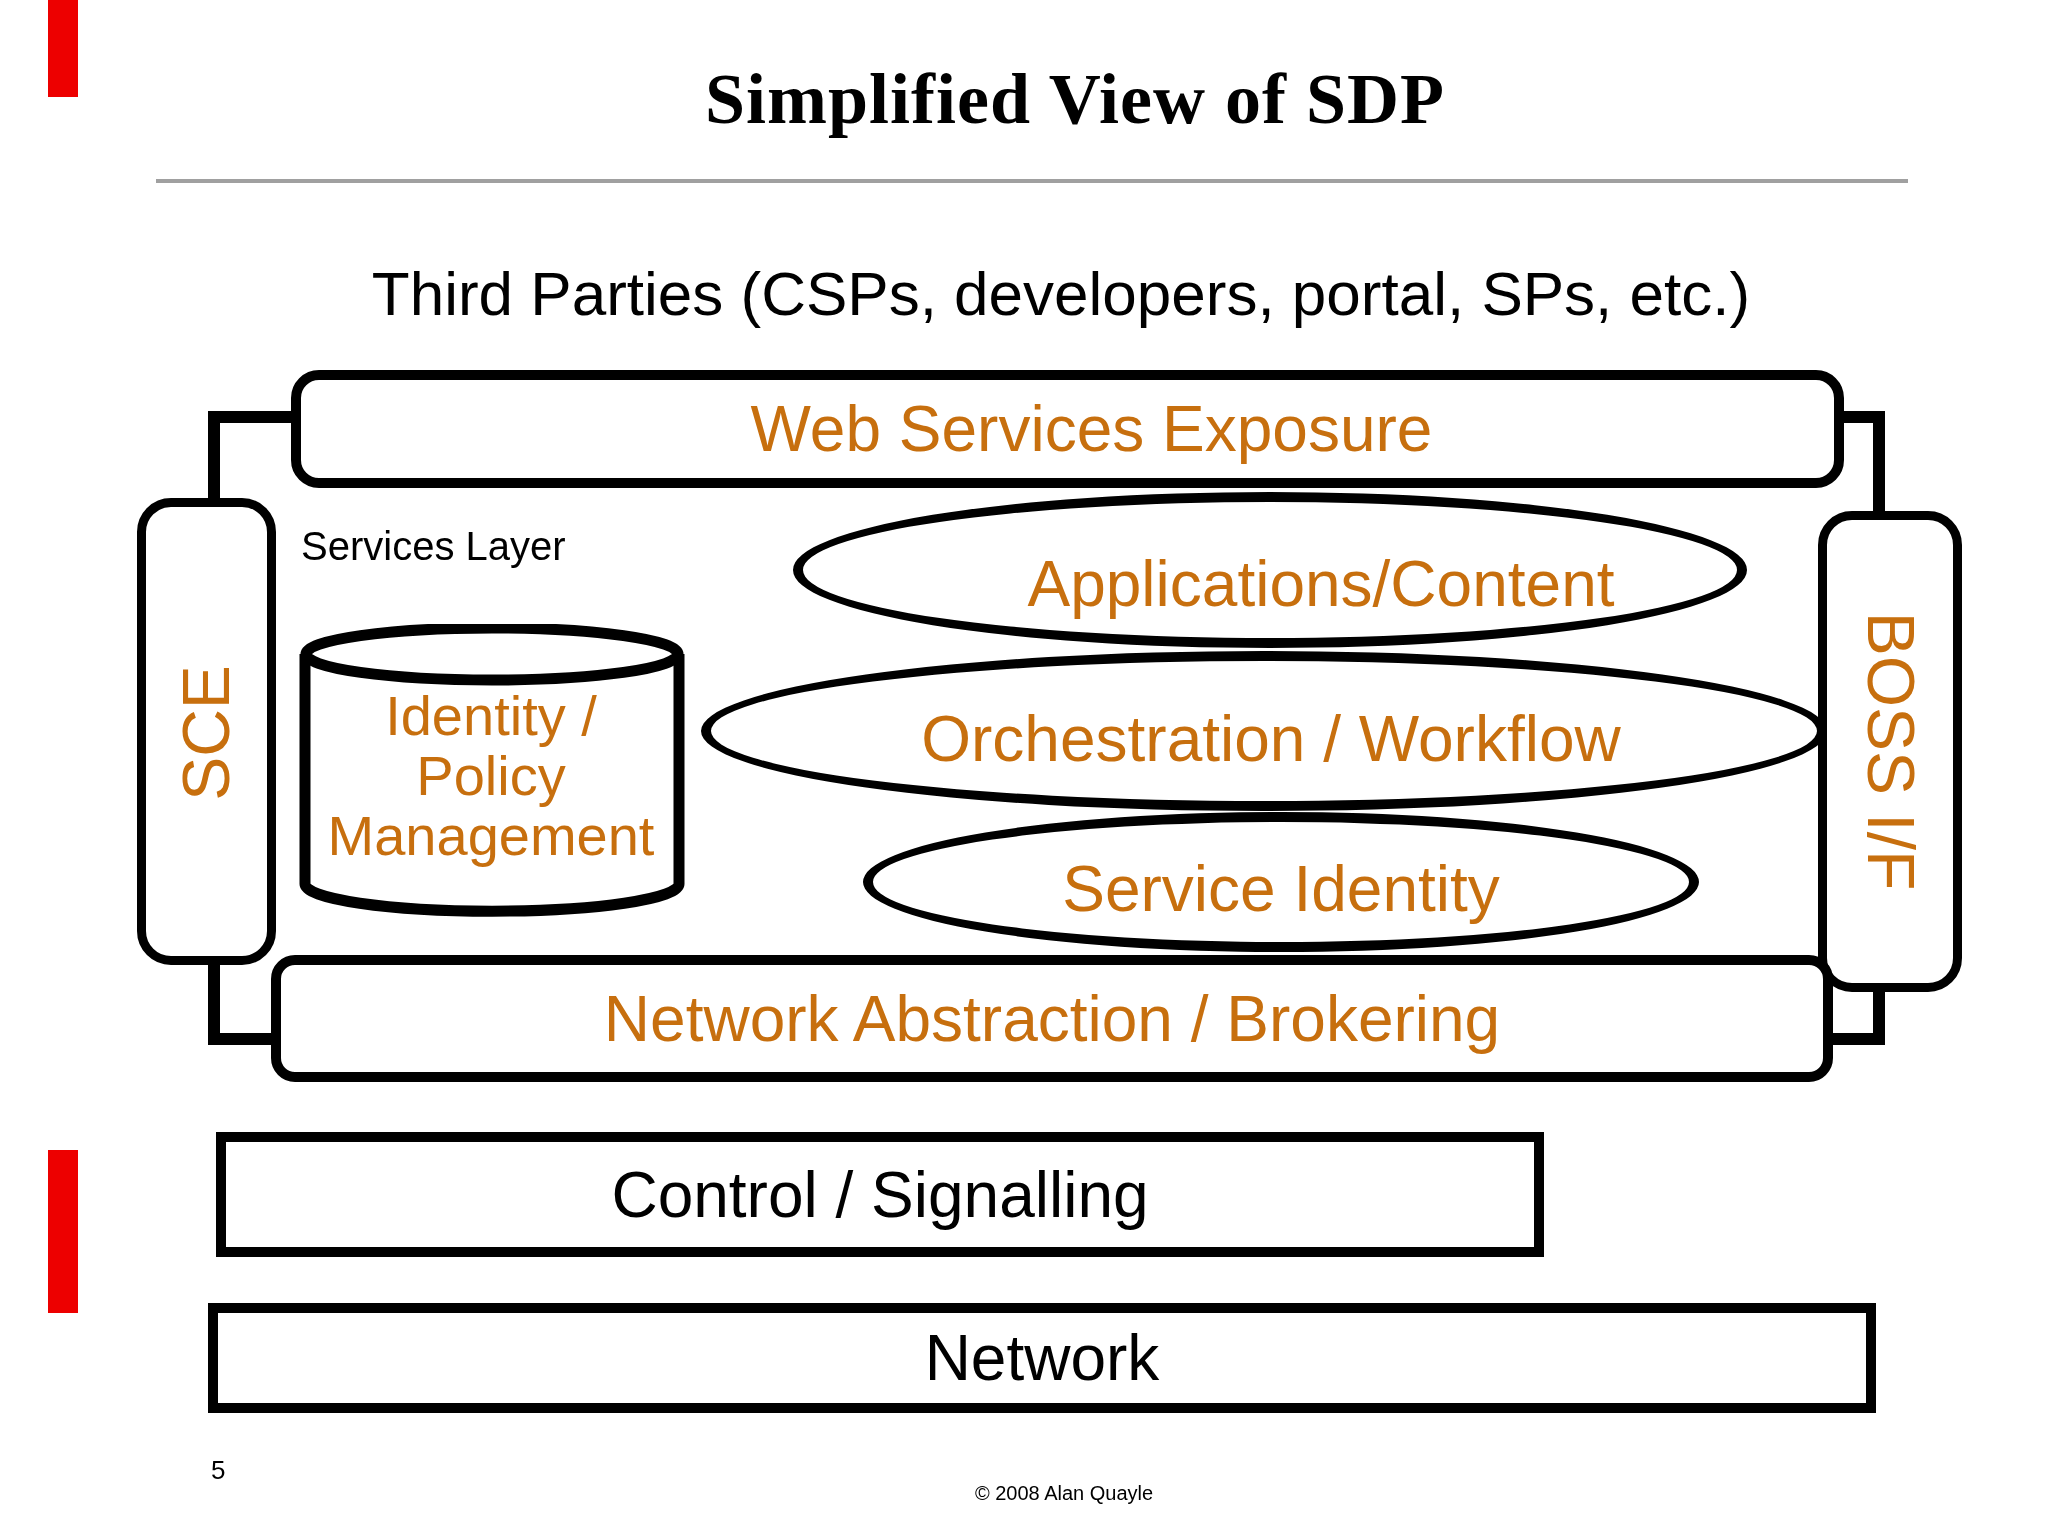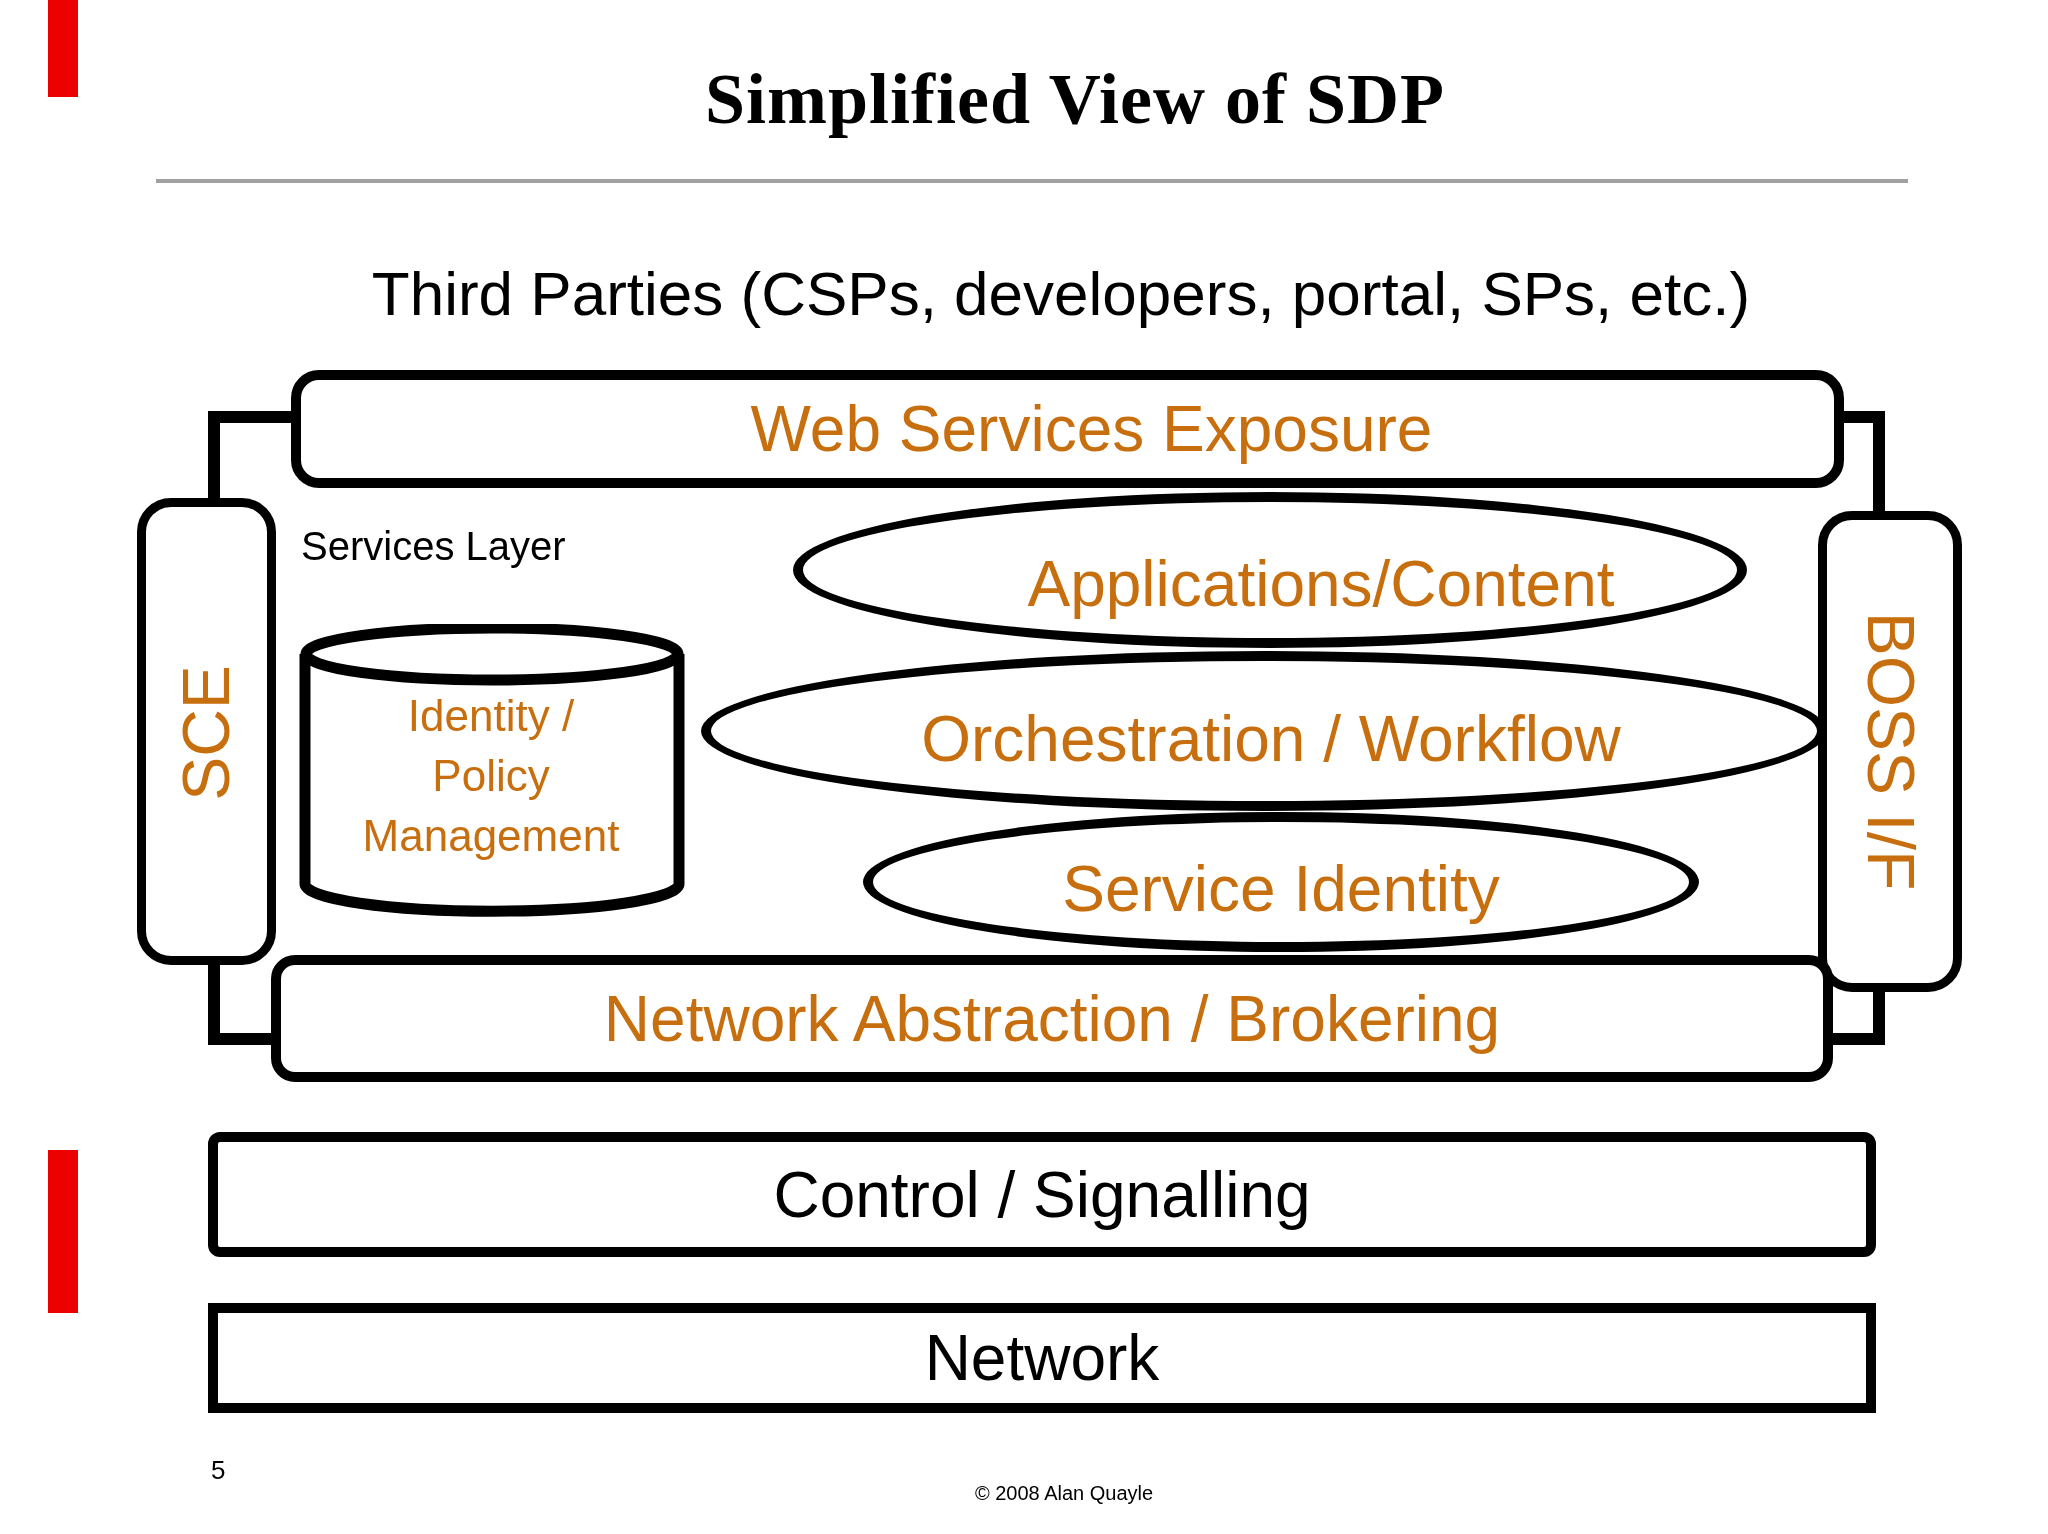--- a/index.html
+++ b/index.html
@@ -33,35 +33,35 @@
   #cylinder{left:256px;top:624px;z-index:3;}
   
   .wbox{
     background:#fff;border:10px solid #000;box-sizing:border-box;z-index:4;
     display:flex;align-items:center;justify-content:center;
   }
   #wse-box{left:255px;top:370px;width:1553px;height:118px;border-radius:28px;padding-left:48px;}
   #sce-box{left:101px;top:498px;width:139px;height:467px;border-radius:34px;border-width:9px;}
   #boss-box{left:1782px;top:511px;width:144px;height:481px;border-radius:34px;border-width:9px;}
   #netabs-box{left:235px;top:955px;width:1562px;height:127px;border-radius:24px;text-align:right;}
-  #control-box{left:172px;top:1132px;width:1668px;height:125px;border-radius:12px;}
+  #control-box{left:180px;top:1132px;width:1328px;height:125px;border-radius:0;}
   #network-box{left:172px;top:1303px;width:1668px;height:110px;border-radius:0;}
   
   .lbl{z-index:5;white-space:nowrap;}
   .orange{color:var(--accent);}
   .big{font-size:64px;}
   #services-layer{left:265px;top:524px;font-size:40px;z-index:5;position:absolute;}
   #sce-label,#boss-label{position:absolute;font-size:66px;z-index:5;}
   #sce-label{left:170px;top:733px;transform:translate(-50%,-50%) rotate(-90deg);}
   #boss-label{left:1855px;top:751px;transform:translate(-50%,-50%) rotate(90deg);}
   .ellipse-label{position:absolute;transform:translate(-50%,-50%);}
   #apps-label{left:1285px;top:584px;}
   #orch-label{left:1235px;top:739px;}
   #exec-label{left:1245px;top:889px;}
-  #cyl-text{left:258px;top:686px;width:394px;text-align:center;font-size:44px;line-height:60px;z-index:5;position:absolute;}
+  #cyl-text{left:258px;top:686px;width:394px;text-align:center;font-size:56px;line-height:60px;z-index:5;position:absolute;}
   #page-number{left:175px;top:1455px;font-size:26px;}
   #copyright{left:0;top:1482px;width:2056px;text-align:center;font-size:20px;}
 </style>
 </head>
 <body>
 
 <div id="slide">
 
   <div class="red-marker" id="red-top"></div>
   <div class="red-marker" id="red-bottom"></div>

